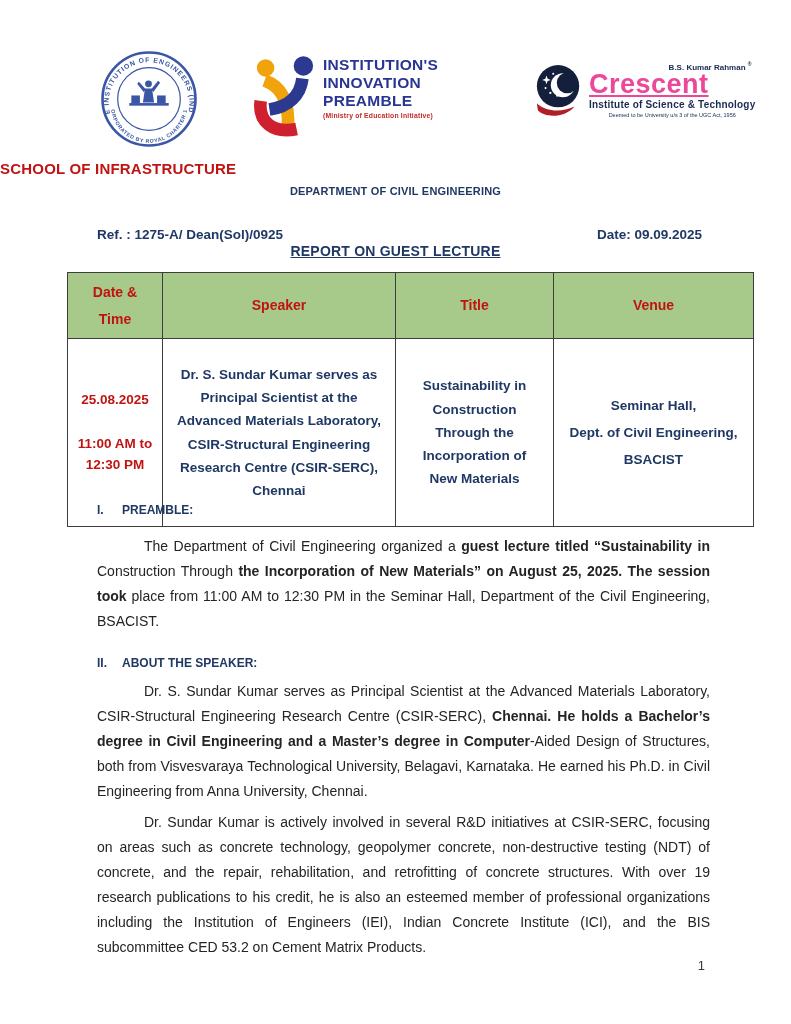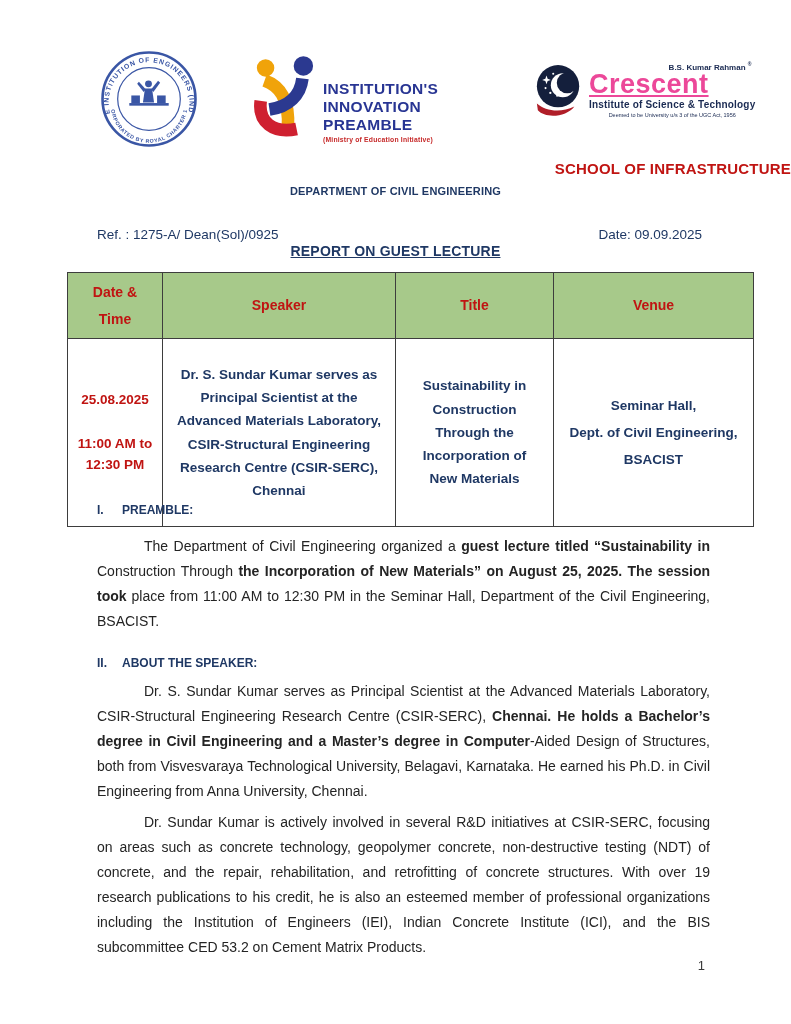--- a/index.html
+++ b/index.html
@@ -4,37 +4,37 @@
 <style>
   html,body{margin:0;padding:0;background:#e8e8e8;}
   .page{
     position:relative;width:791px;height:1024px;background:#ffffff;
     font-family:"Liberation Sans",sans-serif;overflow:hidden;margin:0 auto;
     color:#242424;
   }
   
   .iei-logo{position:absolute;left:100px;top:50px;width:98px;height:98px;}
   .iic-logo{position:absolute;left:252px;top:56px;display:flex;gap:7px;}
-  .iic-text{margin-top:24px;}
+  .iic-text{}
   .iic-name{color:#283593;font-weight:bold;font-size:15.5px;line-height:1.15;letter-spacing:.3px;}
   .iic-tagline{color:#c62828;font-weight:bold;font-size:6.8px;margin-top:3px;letter-spacing:.2px;}
   .crescent-logo{position:absolute;left:534px;top:62px;display:flex;gap:5px;}
   .crescent-text{white-space:nowrap;}
   .crescent-pre{text-align:right;font-size:8px;font-weight:bold;color:#1a2a52;margin-right:4px;line-height:1;}
   .crescent-pre sup{font-size:5px;vertical-align:super;}
   .crescent-name{font-size:27px;font-weight:bold;color:#ec4899;line-height:.95;letter-spacing:.5px;text-decoration:underline;}
   .crescent-tagline{font-size:10px;font-weight:bold;color:#1a2a52;margin-top:2px;letter-spacing:.2px;}
   .crescent-subline{font-size:5.5px;color:#1a2a52;margin-top:2px;text-align:center;}
   
-  .school-heading{position:absolute;top:160px;left:0;width:100%;text-align:right;
+  .school-heading{position:absolute;top:160px;left:0;width:100%;text-align:left;
     color:#c01412;font-size:15px;font-weight:bold;letter-spacing:.2px;}
   .dept-heading{position:absolute;top:185px;left:0;width:100%;text-align:center;
     color:#1f3864;font-size:11px;font-weight:bold;letter-spacing:.2px;}
   .ref-row{position:absolute;top:227px;left:97px;width:605px;display:flex;
-    justify-content:space-between;color:#1f3864;font-size:13.5px;font-weight:normal;}
+    justify-content:space-between;color:#1f3864;font-size:13.5px;font-weight:bold;}
   .report-title{position:absolute;top:243px;left:0;width:100%;text-align:center;
     color:#1f3864;font-size:14px;font-weight:bold;text-decoration:underline;letter-spacing:.2px;}
   
   .lecture-table{position:absolute;top:272px;left:67px;width:686px;border-collapse:collapse;table-layout:fixed;}
   .lecture-table th,.lecture-table td{border:1.5px solid #3d3d3d;}
   .lecture-table th{background:#a7c98a;color:#c01412;font-size:14px;font-weight:bold;
     height:65px;text-align:center;vertical-align:middle;line-height:1.9;padding:0 8px;}
   .lecture-table td{height:139px;vertical-align:middle;text-align:center;
     color:#1f3864;font-size:13.5px;font-weight:bold;padding:8px 6px;}
   td.cell-datetime{color:#c01412;line-height:1.6;padding:24px 4px;}

